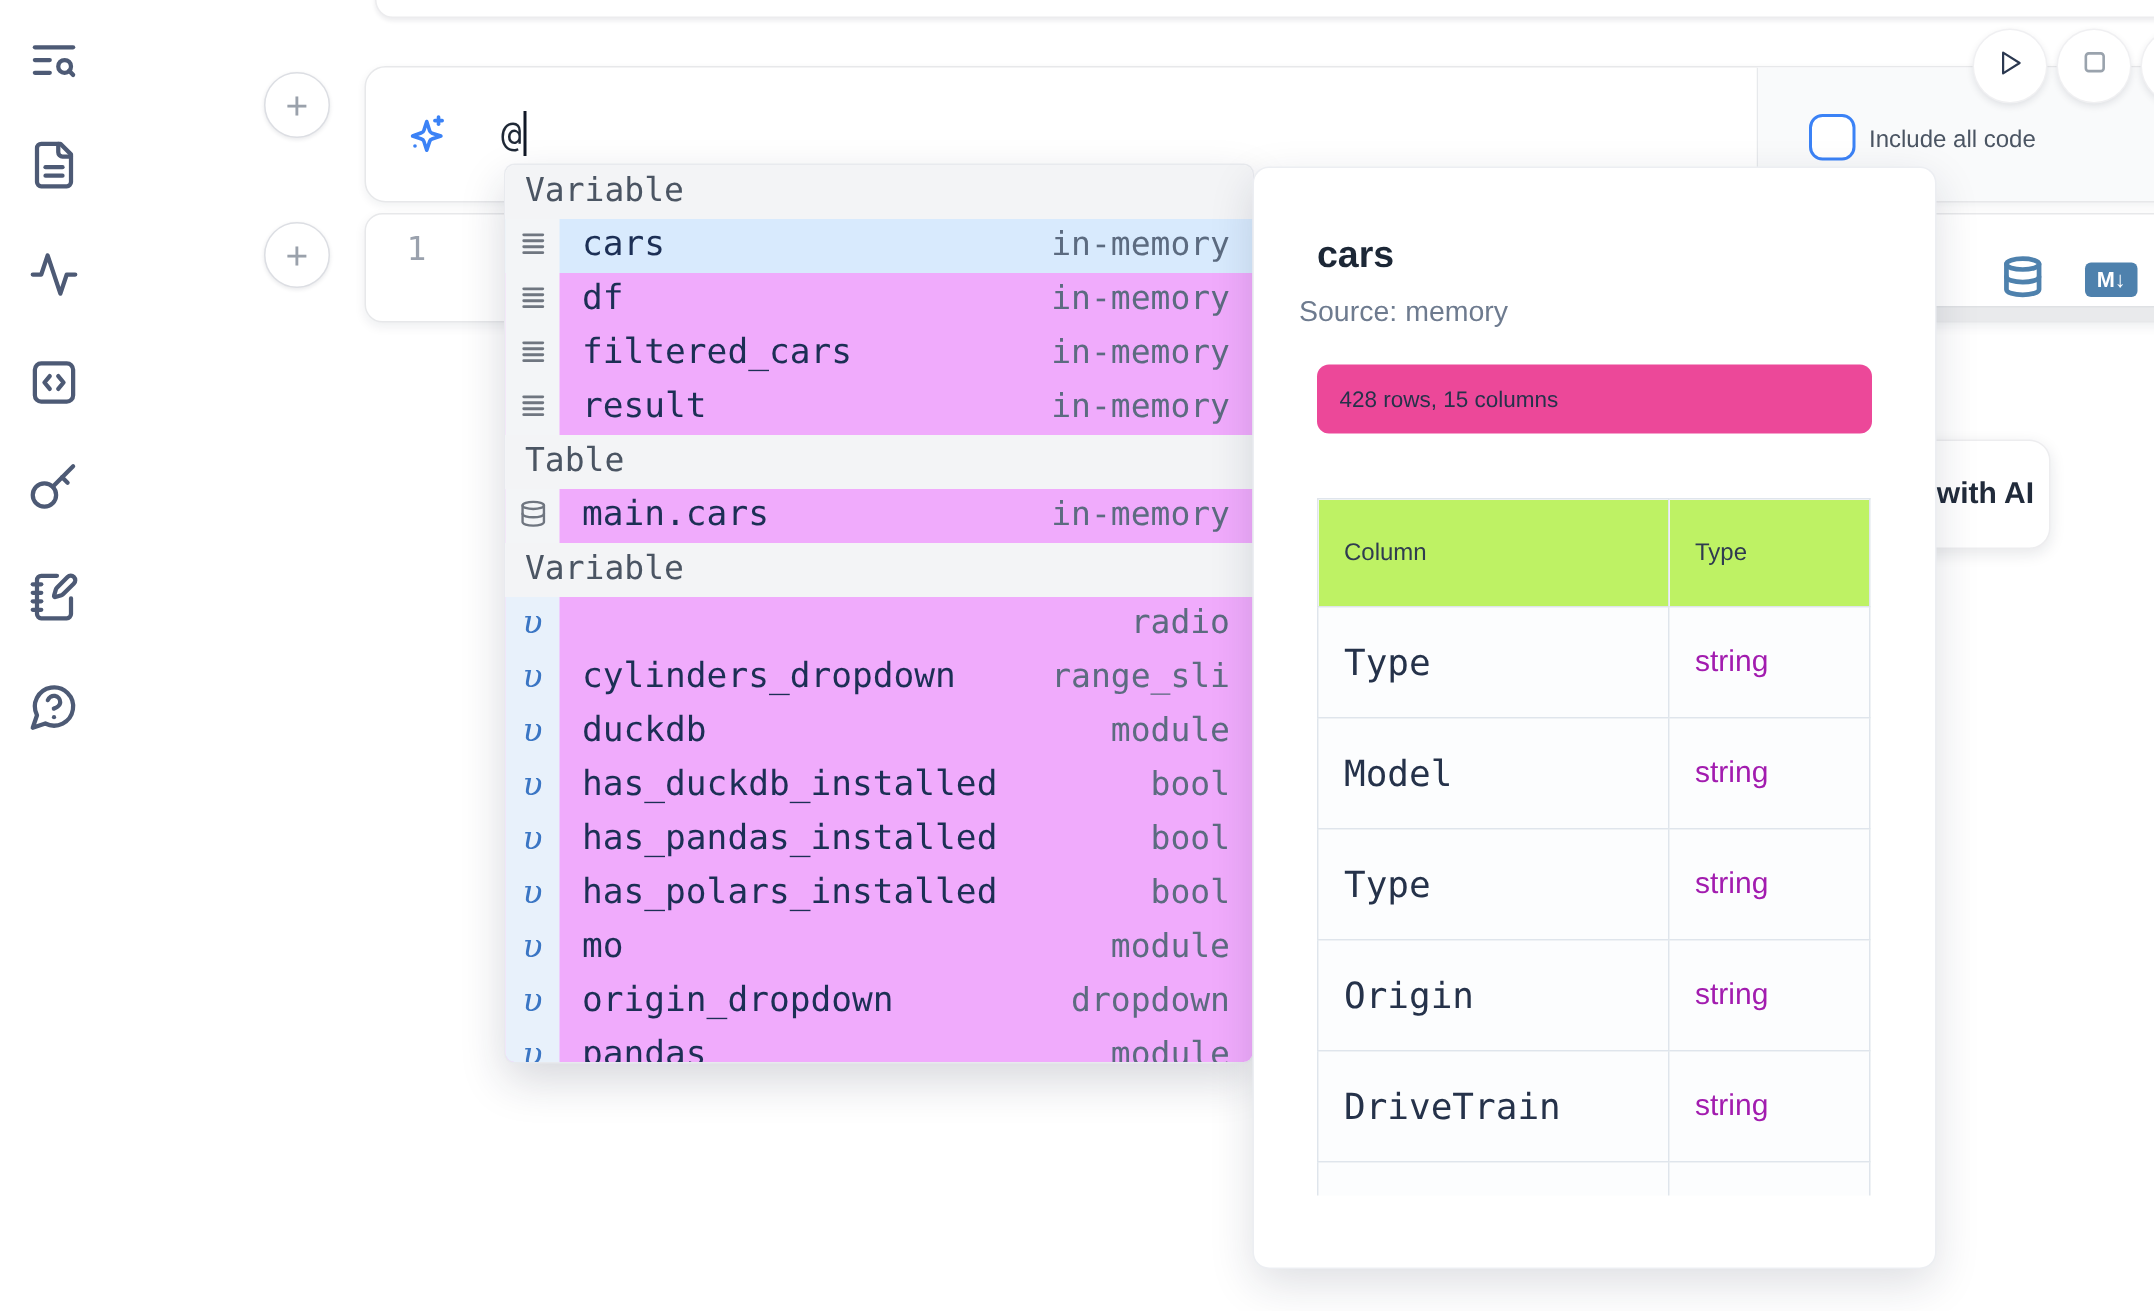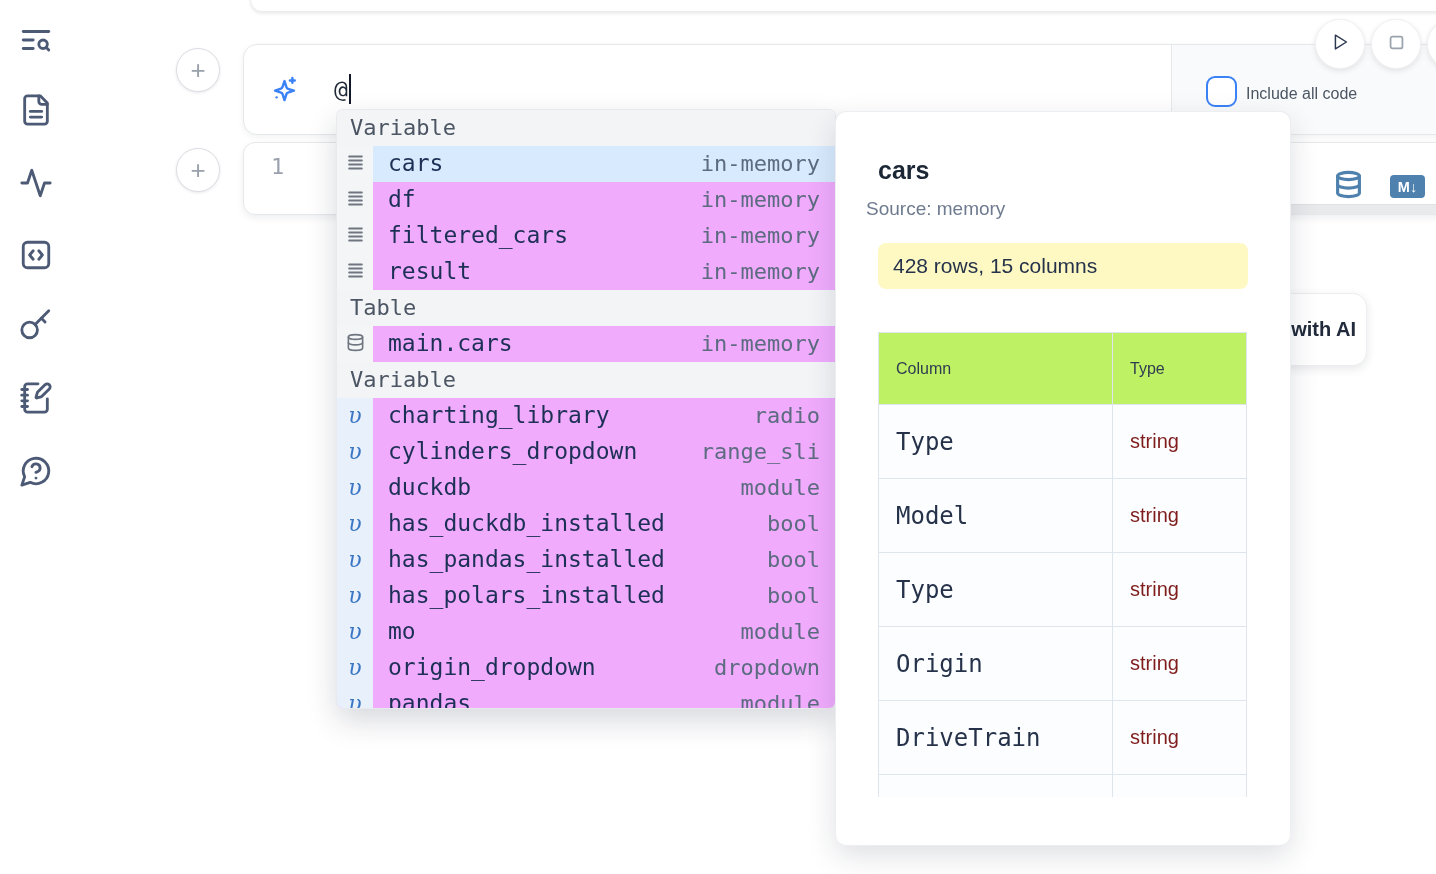--- a/index.html
+++ b/index.html
@@ -85,31 +85,31 @@
   .ac-gutter svg{width:19px;height:19px;}
   .vglyph{font-family:"DejaVu Serif",serif;font-style:italic;font-size:22px;color:#3b76c4;line-height:1;}
   .ac-name{position:absolute;left:51px;top:4px;font-size:23px;color:#1c2f55;white-space:pre;}
   .ac-type{position:absolute;right:15px;top:5px;font-size:22px;color:#5c6b80;white-space:pre;}
 
   
   .pv{position:absolute;left:836px;top:112px;width:454px;height:733px;background:#fff;border-radius:10px;
     box-shadow:0 0 0 1px #eceef2,0 10px 30px rgba(25,35,60,.15);z-index:40;overflow:hidden;}
   .pv-title{margin:44px 0 0 42px;font-size:25px;font-weight:bold;color:#1c2736;}
   .pv-source{margin:13px 0 0 30px;font-size:19px;color:#6e7b8f;}
-  .pv-badge{margin:23px 42px 0 42px;height:46px;background:#fef9c3;border-radius:8px;display:flex;
-    align-items:center;padding-left:15px;font-size:21px;color:#25324a;}
+  .pv-badge{margin:23px 42px 0 42px;height:46px;background:#ec4899;border-radius:8px;display:flex;
+    align-items:center;padding-left:15px;font-size:15px;color:#25324a;}
   .pv-tablewrap{margin:43px 42px 0 42px;height:465px;overflow:hidden;}
   table.pv-table{border-collapse:collapse;table-layout:fixed;width:368px;}
   .pv-table th,.pv-table td{border:1px solid #dfe5ec;text-align:left;padding:0 0 0 17px;overflow:hidden;}
   .pv-table th{height:71px;background:#bef264;font-size:16px;font-weight:500;color:#2f3b50;}
   .pv-table col.c1{width:234px;}
   .pv-table col.c2{width:134px;}
   .pv-table td{height:73px;background:#fcfdfe;}
   .pv-table td.cell-col{font-family:"DejaVu Sans Mono",monospace;font-size:24px;color:#25324a;}
-  .pv-table td.cell-type{font-size:20px;color:#7f1d1d;}
+  .pv-table td.cell-type{font-size:20px;color:#a21caf;}
 </style>
 </head>
 <body>
 
 <div class="page">
 
   <div class="prev-cell"></div>
 
   <div class="sidebar">
     <div style="display:contents">
@@ -310,21 +310,20 @@
       
         <div class="ac-section">
           <div class="ac-header">Variable</div>
           <div style="display:contents">
             
           
               <div class="ac-row">
                 <span class="ac-gutter var">
                 <span><i class="vglyph">υ</i></span>
               </span>
-                <span class="ac-name">charting_library</span>
                 <span class="ac-type">radio</span>
               </div>
             
               <div class="ac-row">
                 <span class="ac-gutter var">
                 <span><i class="vglyph">υ</i></span>
               </span>
                 <span class="ac-name">cylinders_dropdown</span>
                 <span class="ac-type">range_sli</span>
               </div>

